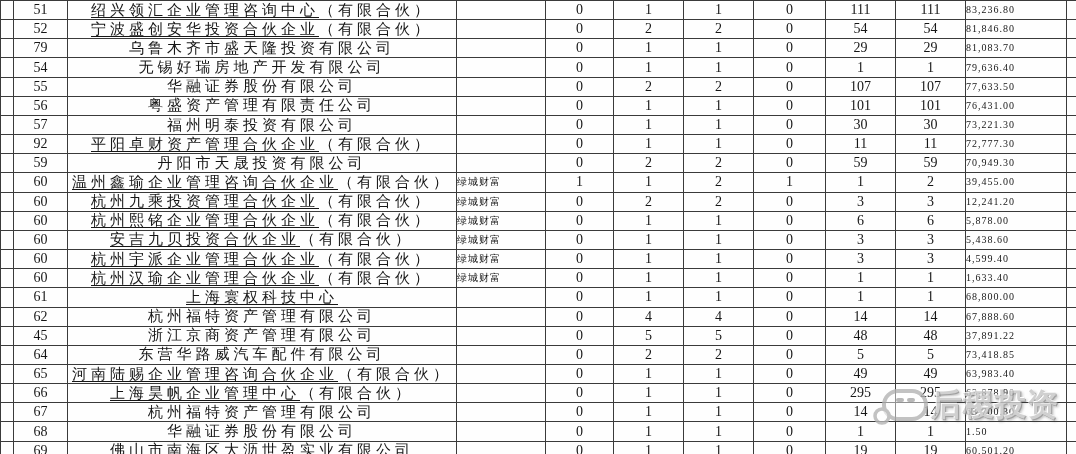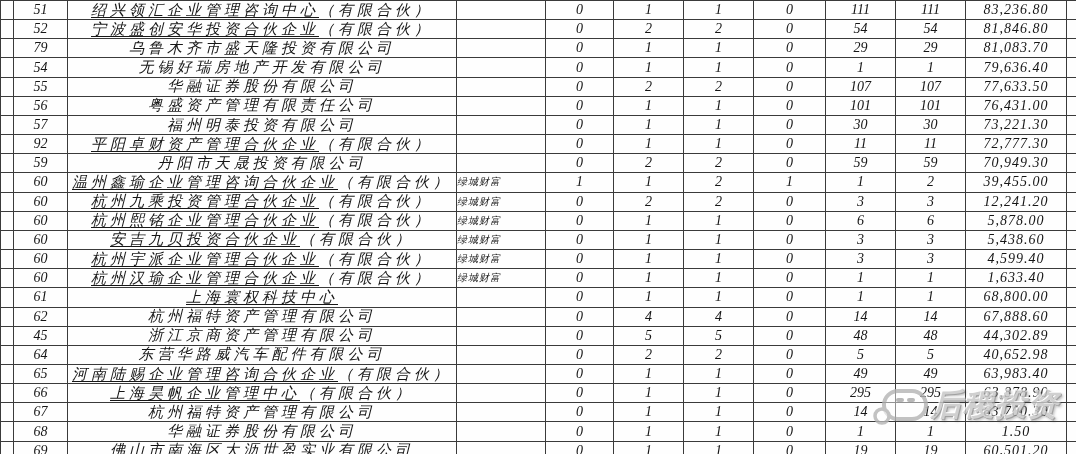--- a/index.html
+++ b/index.html
@@ -4,21 +4,20 @@
 <style>
   html, body { margin: 0; padding: 0; background: #ffffff; }
   #screen {
     position: relative;
     width: 1076px;
     height: 454px;
     overflow: hidden;
     background: #0369a1;
     font-family: "Liberation Serif", "DejaVu Serif", serif;
     color: #161616;
-    font-style: italic;
   }
   table.grid {
     border-collapse: collapse;
     table-layout: fixed;
     width: 1076px;
     height: 454px;
   }
   table.grid td {
     border: 1px solid #3a3a3a;
     padding: 0;
@@ -31,21 +30,21 @@
   }
   td.c-edge-l {
     border-left: none;
     background: linear-gradient(90deg, #b9b9b9 0px, #c6c6c6 2px, #f1f1f1 4px, #fbfbfb 100%);
   }
   td.c-edge-r { border-right: none; background: #fdfdfd; }
   td.c-num  { text-align: center; font-size: 14px; }
   td.c-name { text-align: center; padding-left: 4px; font-size: 15px; letter-spacing: 4px; }
   td.c-mgr  { text-align: left; padding-left: 3px; font-size: 10px; letter-spacing: 1px; }
   td.c-ctr  { text-align: center; font-size: 14px; }
-  td.c-amt  { text-align: center; padding-right: 6px; font-size: 14px; letter-spacing: 1px; }
+  td.c-amt  { text-align: left; padding-right: 6px; font-size: 10px; letter-spacing: 1px; }
   span.nm.u { text-decoration: underline; text-underline-offset: 2px; }
   
   .watermark {
     position: absolute;
     left: 872px;
     top: 384px;
     width: 198px;
     height: 42px;
     display: flex;
     align-items: center;
@@ -325,35 +324,35 @@
       <td class="c-edge-l"></td>
       <td class="c-num"><span>45</span></td>
       <td class="c-name"><span class="nm">浙江京商资产管理有限公司</span><span class="sfx"></span></td>
       <td class="c-mgr"><span></span></td>
       <td class="c-ctr"><span>0</span></td>
       <td class="c-ctr"><span>5</span></td>
       <td class="c-ctr"><span>5</span></td>
       <td class="c-ctr"><span>0</span></td>
       <td class="c-ctr"><span>48</span></td>
       <td class="c-ctr"><span>48</span></td>
-      <td class="c-amt"><span>44,302.89</span></td>
+      <td class="c-amt"><span>37,891.22</span></td>
       <td class="c-edge-r"></td>
     </tr>
         <tr>
       <td class="c-edge-l"></td>
       <td class="c-num"><span>64</span></td>
       <td class="c-name"><span class="nm">东营华路威汽车配件有限公司</span><span class="sfx"></span></td>
       <td class="c-mgr"><span></span></td>
       <td class="c-ctr"><span>0</span></td>
       <td class="c-ctr"><span>2</span></td>
       <td class="c-ctr"><span>2</span></td>
       <td class="c-ctr"><span>0</span></td>
       <td class="c-ctr"><span>5</span></td>
       <td class="c-ctr"><span>5</span></td>
-      <td class="c-amt"><span>40,652.98</span></td>
+      <td class="c-amt"><span>73,418.85</span></td>
       <td class="c-edge-r"></td>
     </tr>
         <tr>
       <td class="c-edge-l"></td>
       <td class="c-num"><span>65</span></td>
       <td class="c-name"><span class="nm u">河南陆赐企业管理咨询合伙企业</span><span class="sfx">（有限合伙）</span></td>
       <td class="c-mgr"><span></span></td>
       <td class="c-ctr"><span>0</span></td>
       <td class="c-ctr"><span>1</span></td>
       <td class="c-ctr"><span>1</span></td>

